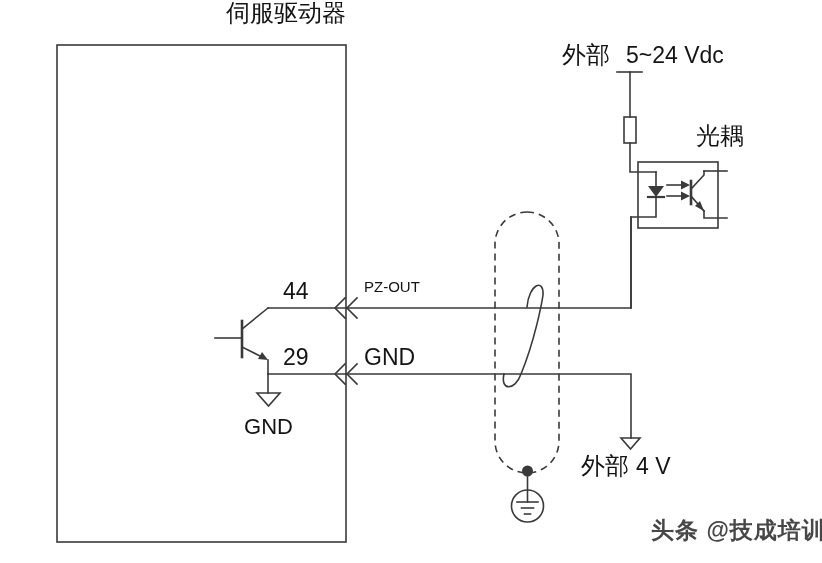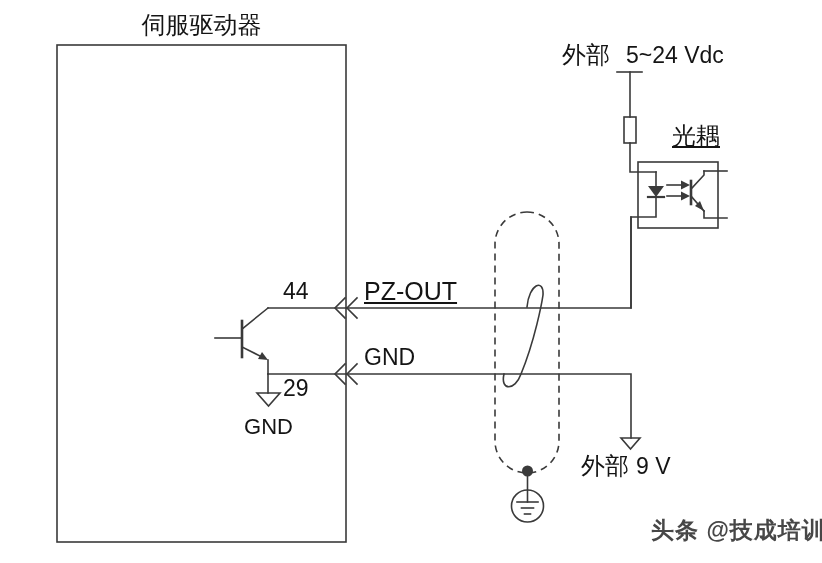--- a/index.html
+++ b/index.html
@@ -16,28 +16,28 @@
   }
   #stage svg{position:absolute;left:0;top:0;}
   .ln{stroke:var(--c-line);fill:none;stroke-width:1.6;stroke-linecap:square;}
   .thk{stroke-width:2.6;}
   .thin2{stroke-width:2.2;}
   .fil{fill:var(--c-line);stroke:none;}
   .dash{stroke-dasharray:7 5;stroke-linecap:butt;}
   .lbl{position:absolute;line-height:1;white-space:nowrap;color:var(--c-text);}
   .cn{font-family:"Liberation Serif","DejaVu Serif",serif;}
   .sans{font-family:"Liberation Sans","DejaVu Sans",sans-serif;}
-  .title{left:57px;top:15px;width:289px;text-align:center;font-size:24px;font-family:Liberation Mono, monospace;}
+  .title{left:57px;top:1px;width:289px;text-align:right;font-size:24px;}
   .power{left:562px;top:43px;font-size:24px;}
   .power .val{font-size:23px;margin-left:16px;}
-  .opto{left:672px;top:124px;font-size:24px;text-decoration:underline;}
+  .opto{left:696px;top:124px;font-size:24px;}
   .pin-num{width:48px;font-size:23px;}
   .p44n{left:283px;top:280px;}
-  .p44s{left:364px;top:279px;font-size:25px;text-decoration:underline;}
-  .p29n{left:283px;top:346px;margin-top:31px;}
+  .p44s{left:364px;top:279px;font-size:15px;}
+  .p29n{left:283px;top:346px;}
   .p29s{left:364px;top:346px;font-size:23px;}
   .gndint{left:240px;top:416px;width:57px;text-align:center;font-size:22px;}
   .ext0v{left:581px;top:454px;font-size:24px;}
   .ext0v .val{font-size:23px;margin-left:7px;}
   .wm{
     left:651px;top:519px;font-size:23px;font-weight:bold;
     color:var(--c-watermark);
     text-shadow:2px 2px 0 rgba(255,255,255,.95), 1px 1px 0 rgba(255,255,255,.6);
     letter-spacing:1px;
   }
@@ -148,17 +148,17 @@
 
   <div class="lbl sans pin-num p44n">44</div>
   <div class="lbl sans p44s">PZ-OUT</div>
 
   <div class="lbl sans pin-num p29n">29</div>
   <div class="lbl sans p29s">GND</div>
 
   <div class="lbl sans gndint">GND</div>
 
   <div class="lbl ext0v">
-    <span class="cn">外部</span><span class="sans val">9 V</span>
+    <span class="cn">外部</span><span class="sans val">4 V</span>
   </div>
 
   <div class="lbl wm">头条 @技成培训</div>
 </div>
 
 </body></html>

